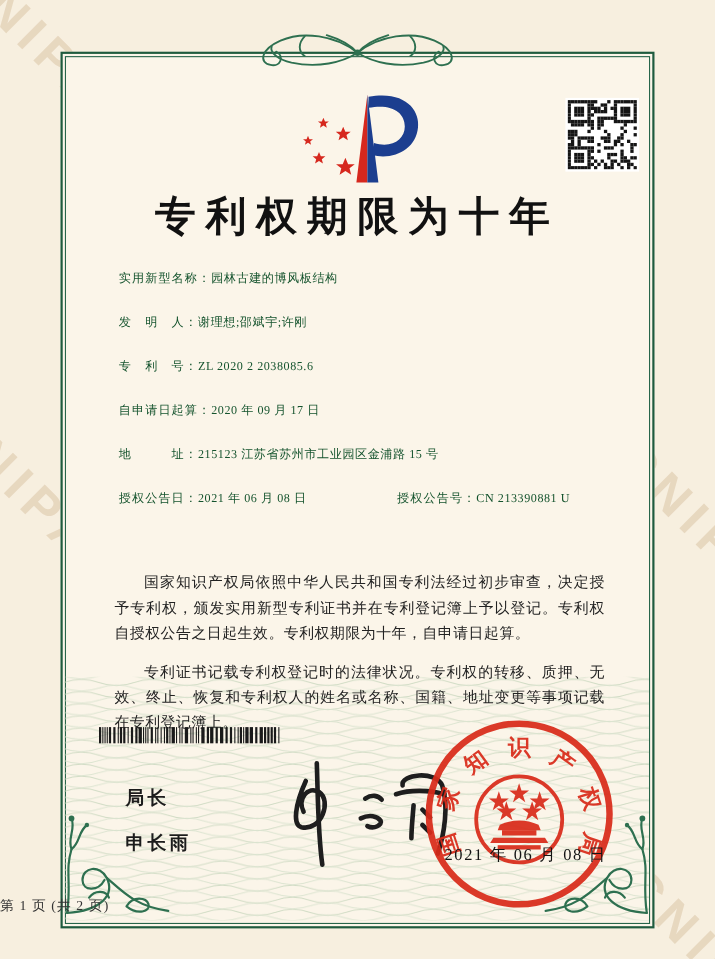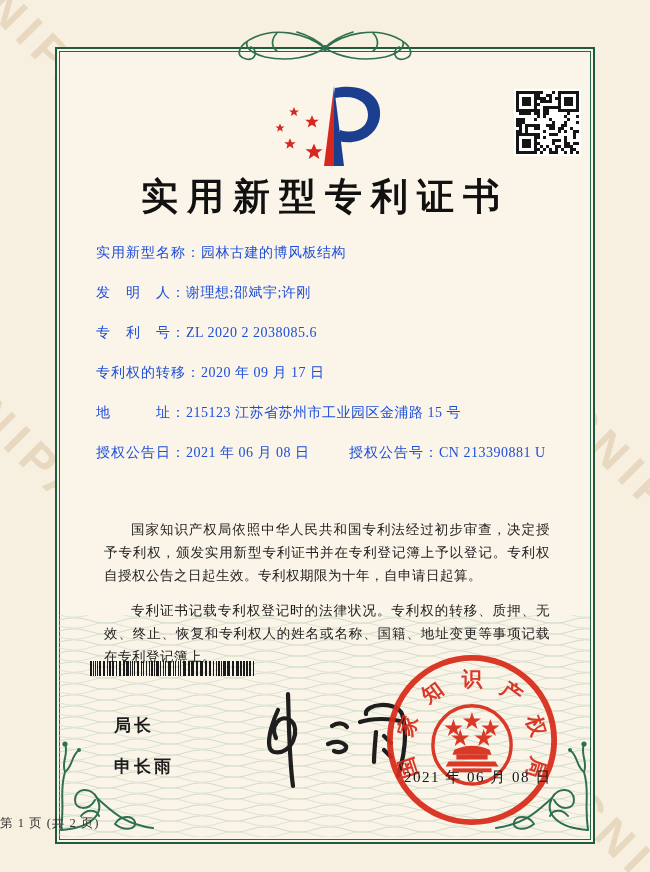--- a/index.html
+++ b/index.html
@@ -28,21 +28,21 @@
   .corner{position:absolute;z-index:4;}
   .corner.bl{left:57px;top:738px;}
   .corner.br{right:58px;top:738px;transform:scaleX(-1);}
   
   .cert-no{position:absolute;left:85px;top:86px;font-size:14px;letter-spacing:2px;color:#2b2b2b;z-index:5;}
   .logo{position:absolute;left:268px;top:82px;z-index:5;}
   .qr{position:absolute;left:514px;top:89px;z-index:5;background:#fff;padding:2px;}
   .title{position:absolute;left:0;right:0;top:172px;text-align:center;
     font-size:37px;font-weight:bold;letter-spacing:9px;color:#111;z-index:5;}
   
-  .fields{position:absolute;left:96px;top:233px;width:480px;z-index:5;font-size:14px;color:#1d4ed8;}
+  .fields{position:absolute;left:108px;top:233px;width:480px;z-index:5;font-size:11px;color:#14532d;}
   .row{height:40px;line-height:40px;white-space:nowrap;position:relative;}
   .row .lbl{letter-spacing:1px;}
   .row .val{letter-spacing:0.5px;}
   .pair2{position:absolute;left:253px;top:0;}
   
   .paras{position:absolute;left:92px;top:506px;width:470px;z-index:5;
     font-size:13.5px;line-height:23px;letter-spacing:0.5px;color:#222;text-align:justify;}
   .paras p{margin:12px;text-indent:2em;}
   
   .barcode{position:absolute;left:90px;top:661px;z-index:5;}
@@ -356,34 +356,34 @@
       <rect x="18" y="60" width="3" height="3" fill="#151515"></rect>
       <rect x="24" y="60" width="3" height="3" fill="#151515"></rect>
       <rect x="33" y="60" width="3" height="3" fill="#151515"></rect>
       <rect x="36" y="60" width="3" height="3" fill="#151515"></rect>
       <rect x="39" y="60" width="3" height="3" fill="#151515"></rect>
       <rect x="48" y="60" width="3" height="3" fill="#151515"></rect>
       <rect x="54" y="60" width="3" height="3" fill="#151515"></rect>
       <rect x="60" y="60" width="3" height="3" fill="#151515"></rect>
     </svg>
 
-  <div class="title">实用新型专利证书</div>
+  <div class="title">专利权期限为十年</div>
 
   <div class="fields">
     <div class="row">
       <span class="lbl">实用新型名称：</span><span class="val">园林古建的博风板结构</span>
     </div>
     <div class="row">
       <span class="lbl">发　明　人：</span><span class="val">谢理想;邵斌宇;许刚</span>
     </div>
     <div class="row">
       <span class="lbl">专　利　号：</span><span class="val">ZL 2020 2 2038085.6</span>
     </div>
     <div class="row">
-      <span class="lbl">专利权的转移：</span><span class="val">2020 年 09 月 17 日</span>
+      <span class="lbl">自申请日起算：</span><span class="val">2020 年 09 月 17 日</span>
     </div>
     <div class="row">
       <span class="lbl">地　　　址：</span><span class="val">215123 江苏省苏州市工业园区金浦路 15 号</span>
     </div>
     <div class="row">
       <span class="lbl">授权公告日：</span><span class="val">2021 年 06 月 08 日</span>
       <span class="pair2">
         <span class="lbl">授权公告号：</span><span class="val">CN 213390881 U</span>
       </span>
     </div>

